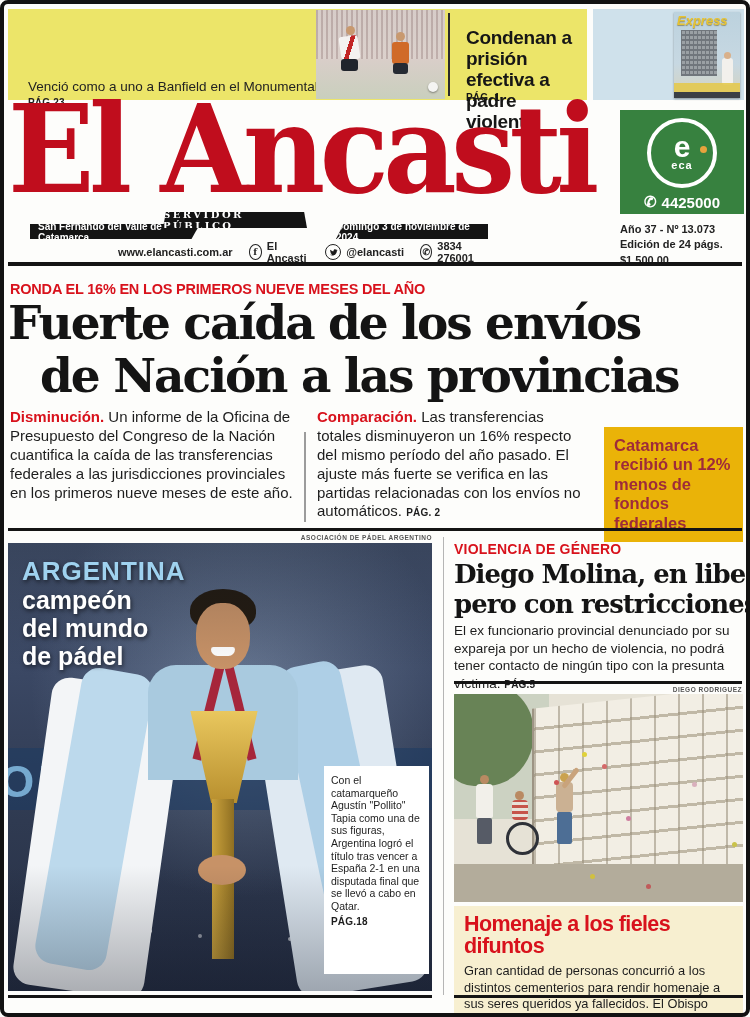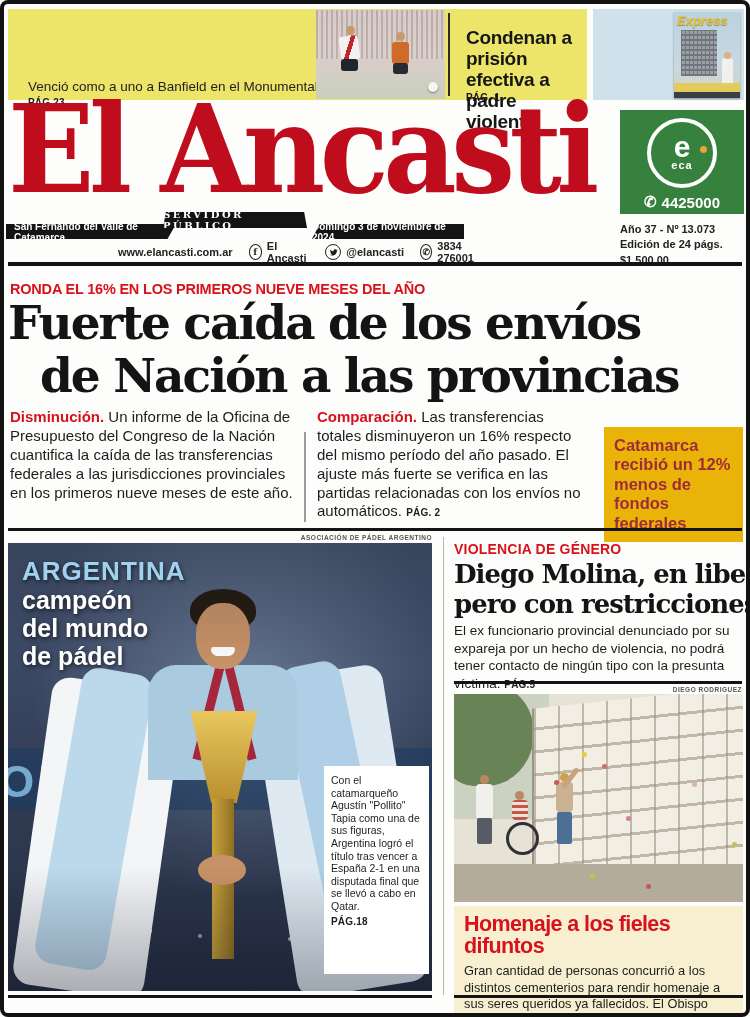--- a/index.html
+++ b/index.html
@@ -44,21 +44,21 @@
 
   
   .logo{position:absolute;left:8px;top:88px;font-family:"DejaVu Serif",serif;font-weight:700;
         font-size:122px;line-height:1;color:#c00d1d;letter-spacing:-6px;
         transform:scaleX(.93);transform-origin:left top;white-space:nowrap;}
   .banner-center{position:absolute;left:163px;top:212px;width:144px;height:16px;background:#141414;
         color:#fff;font-family:"DejaVu Serif",serif;font-size:10px;font-weight:700;letter-spacing:2.5px;
         display:flex;align-items:center;justify-content:center;
         clip-path:polygon(2% 0,98% 0,100% 100%,0 100%);z-index:5;}
   .ribbon{position:absolute;top:224px;height:15px;background:#141414;color:#fff;font-size:10px;
-        font-weight:700;display:flex;align-items:center;}
+        font-weight:700;display:flex;align-items:center;margin-left:24px;}
   .ribbon-left{left:6px;width:162px;padding-left:8px;clip-path:polygon(0 0,100% 0,95% 100%,0 100%);}
   .ribbon-right{left:312px;width:152px;justify-content:center;clip-path:polygon(5% 0,100% 0,100% 100%,0 100%);}
   .social-row{position:absolute;left:118px;top:243px;width:366px;height:18px;display:flex;
         align-items:center;gap:16px;font-size:11px;font-weight:700;color:#222;}
   .soc-item{display:flex;align-items:center;gap:5px;}
   .circle-icon{width:14px;height:14px;border:1.4px solid #222;border-radius:50%;display:flex;
         align-items:center;justify-content:center;font-size:9px;font-weight:700;
         font-family:"DejaVu Serif",serif;}
   .eca-box{position:absolute;left:620px;top:110px;width:124px;height:104px;background:#37813f;
         display:flex;flex-direction:column;align-items:center;}

